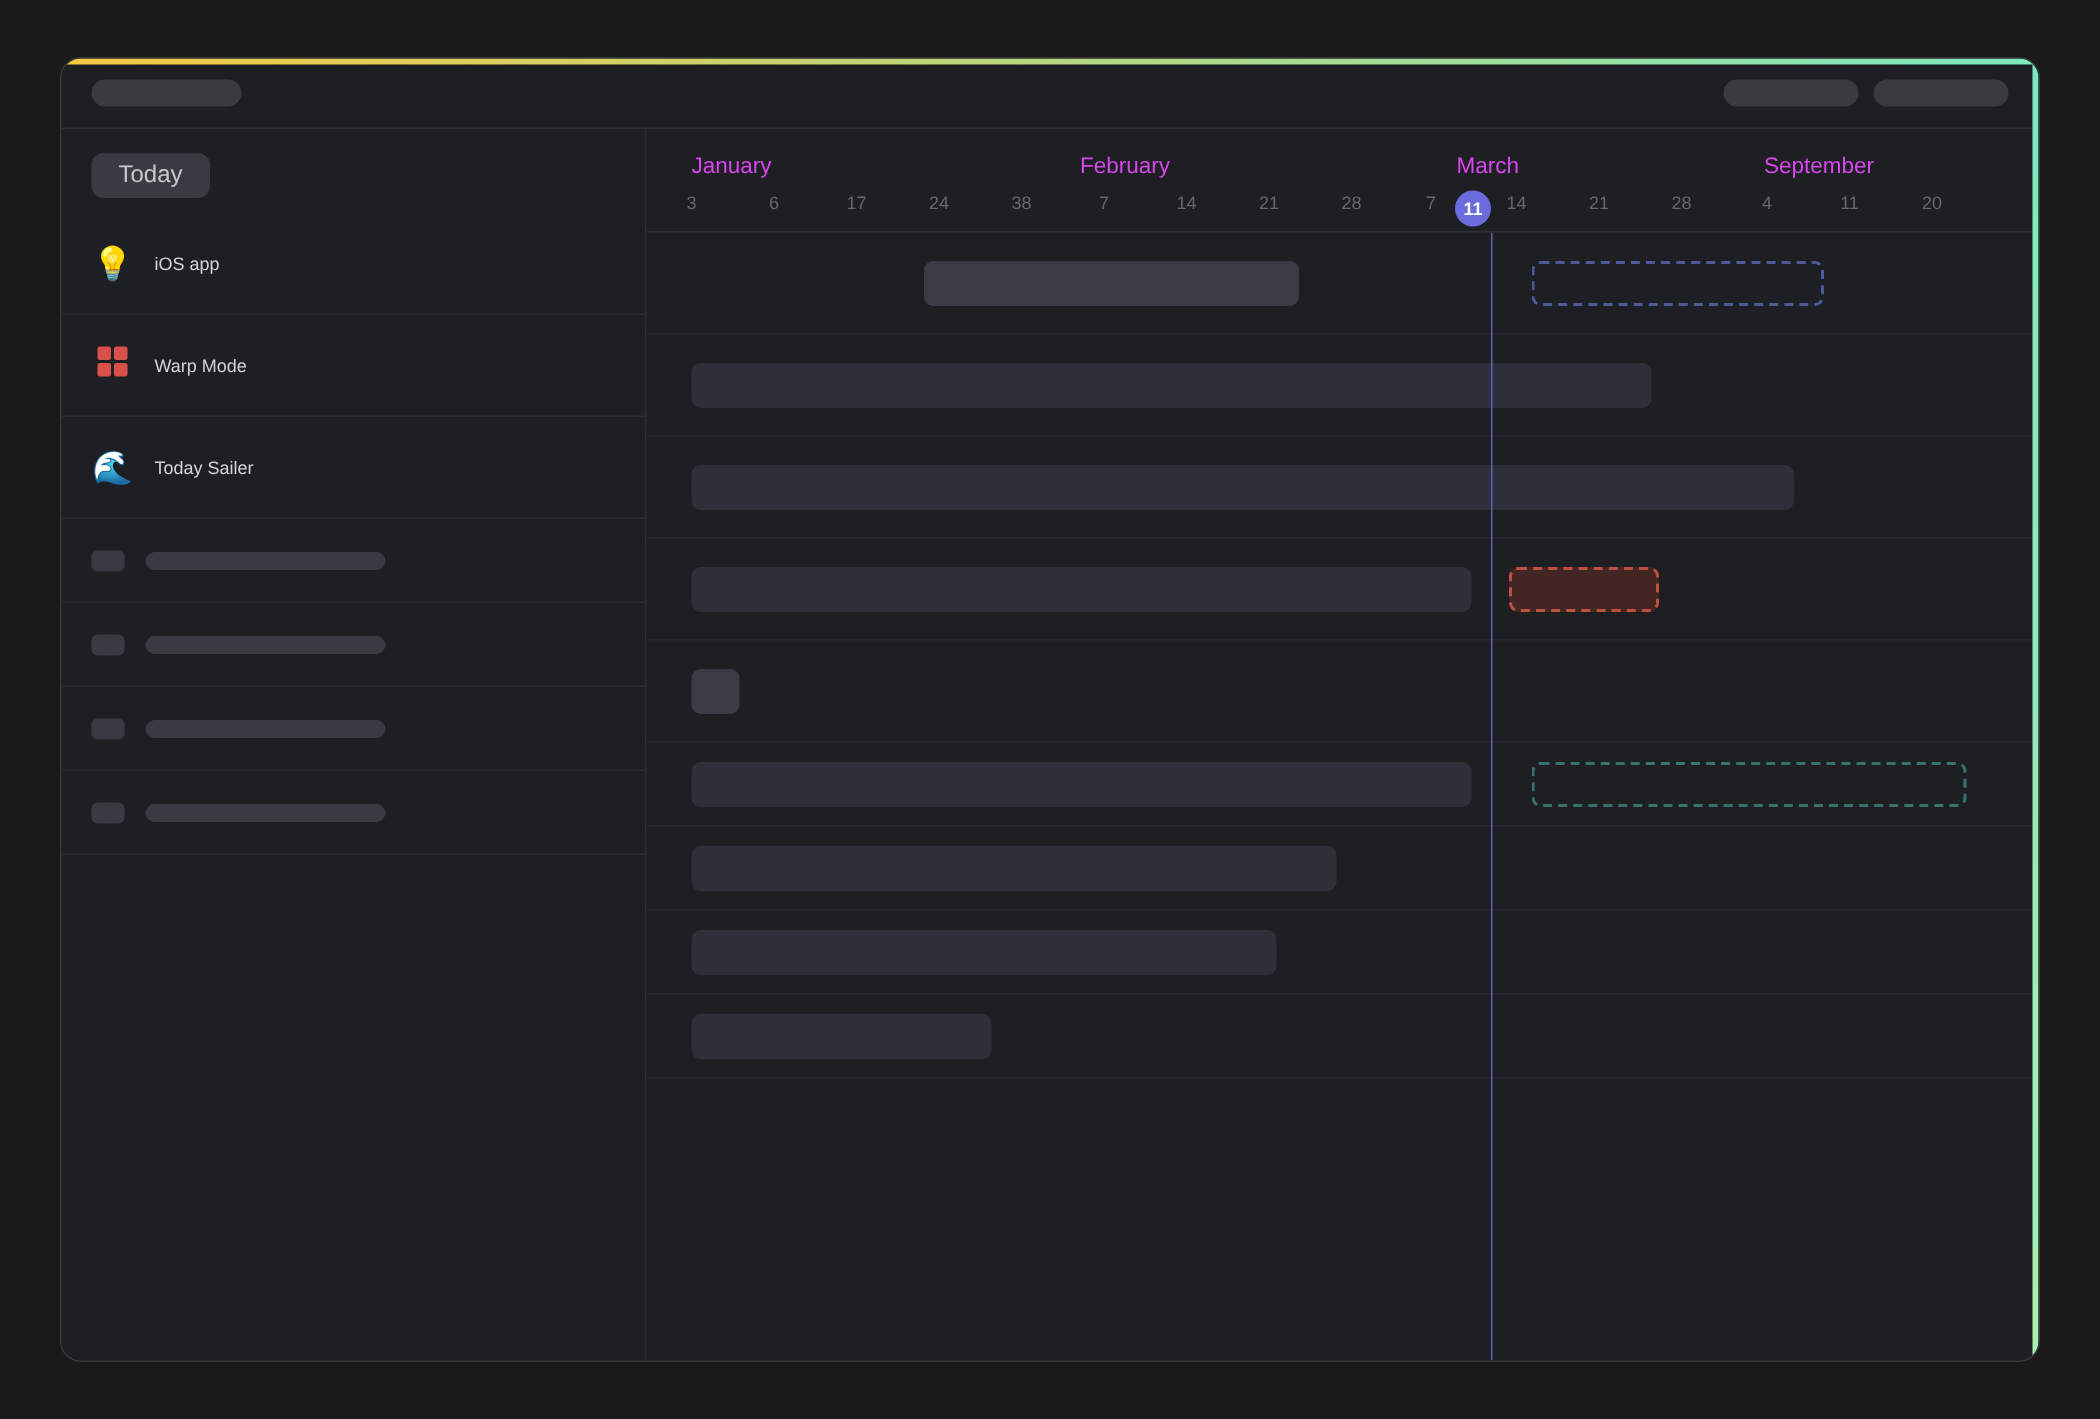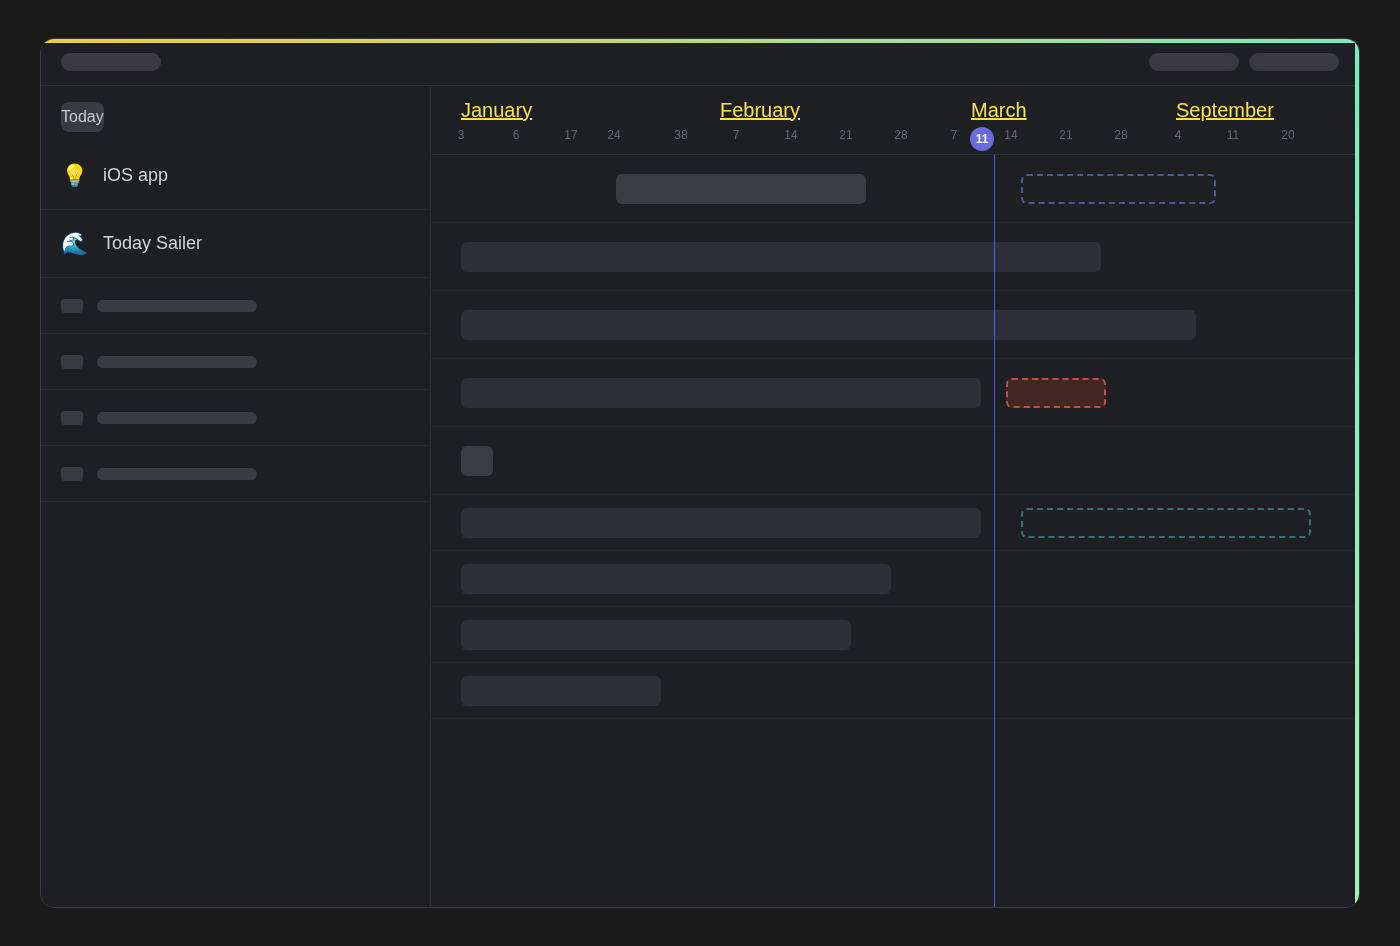--- a/index.html
+++ b/index.html
@@ -101,21 +101,21 @@
 
     .sidebar-header {
       padding: 16px 20px 10px;
     }
 
     .today-btn {
       background: #3a3b42;
       color: #c8c8cc;
       border: none;
       border-radius: 8px;
-      padding: 6px 0;
+      padding: 6px 18px;
       font-size: 16px;
       cursor: pointer;
       font-weight: 500;
     }
 
     .sidebar-item {
       display: flex;
       align-items: center;
       padding: 0 20px;
       height: 68px;
@@ -124,21 +124,21 @@
     }
 
     .sidebar-item-icon {
       font-size: 22px;
       width: 28px;
       text-align: center;
       flex-shrink: 0;
     }
 
     .sidebar-item-label {
-      font-size: 18px;
+      font-size: 12px;
       color: #d4d4d8;
       font-weight: 400;
     }
 
     .sidebar-item-placeholder {
       display: flex;
       align-items: center;
       padding: 0 20px;
       height: 56px;
       border-bottom: 1px solid #2a2a30;
@@ -180,25 +180,24 @@
 
     .month-row {
       display: flex;
       align-items: center;
       padding-top: 10px;
       position: relative;
       height: 38px;
     }
 
     .month-label {
-      color: #fde047;
-      font-size: 20px;
+      color: #d946ef;
+      font-size: 15px;
       font-weight: 500;
       position: absolute;
-      text-decoration: underline;
     }
 
     .week-row {
       display: flex;
       align-items: center;
       padding-bottom: 8px;
       position: relative;
       height: 30px;
     }
 
@@ -310,20 +309,31 @@
       <div class="sidebar-header">
         <button class="today-btn">Today</button>
       </div>
 
       <div class="sidebar-item">
         <span class="sidebar-item-icon">💡</span>
         <span class="sidebar-item-label">iOS app</span>
       </div>
 
 
+      <div class="sidebar-item">
+        <span class="sidebar-item-icon">
+          <svg width="22" height="22" viewBox="0 0 22 22" fill="none">
+            <rect x="1" y="1" width="9" height="9" rx="1.5" fill="#d9504a"></rect>
+            <rect x="12" y="1" width="9" height="9" rx="1.5" fill="#d9504a"></rect>
+            <rect x="1" y="12" width="9" height="9" rx="1.5" fill="#d9504a"></rect>
+            <rect x="12" y="12" width="9" height="9" rx="1.5" fill="#d9504a"></rect>
+          </svg>
+        </span>
+        <span class="sidebar-item-label">Warp Mode</span>
+      </div>
 
       <div class="sidebar-item">
         <span class="sidebar-item-icon">🌊</span>
         <span class="sidebar-item-label">Today Sailer</span>
       </div>
 
 
       <div class="sidebar-item-placeholder">
         <div class="ph-icon"></div>
         <div class="ph-text" style="width:140px"></div>
@@ -350,21 +360,21 @@
           <span class="month-label" style="left:30px">January</span>
           <span class="month-label" style="left:289px">February</span>
           <span class="month-label" style="left:540px">March</span>
           <span class="month-label" style="left:745px">September</span>
         </div>
 
         <div class="week-row" style="position:relative;">
           <span class="week-num" style="left:30px">3</span>
           <span class="week-num" style="left:85px">6</span>
           <span class="week-num" style="left:140px">17</span>
-          <span class="week-num" style="left:183px">24</span>
+          <span class="week-num" style="left:195px">24</span>
           <span class="week-num" style="left:250px">38</span>
           <span class="week-num" style="left:305px">7</span>
           <span class="week-num" style="left:360px">14</span>
           <span class="week-num" style="left:415px">21</span>
           <span class="week-num" style="left:470px">28</span>
           <span class="week-num" style="left:523px">7</span>
           <span class="week-num today-circle" style="left:551px; top:3px;">11</span>
           <span class="week-num" style="left:580px">14</span>
           <span class="week-num" style="left:635px">21</span>
           <span class="week-num" style="left:690px">28</span>

